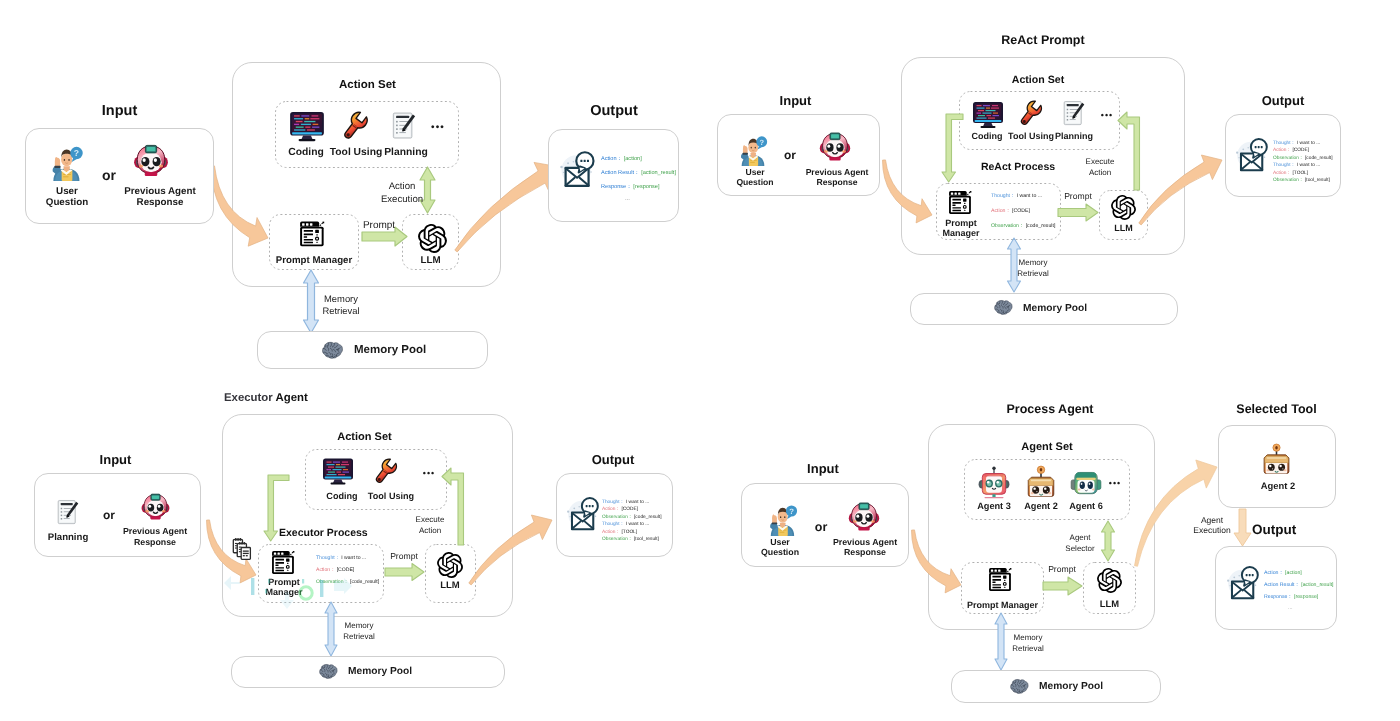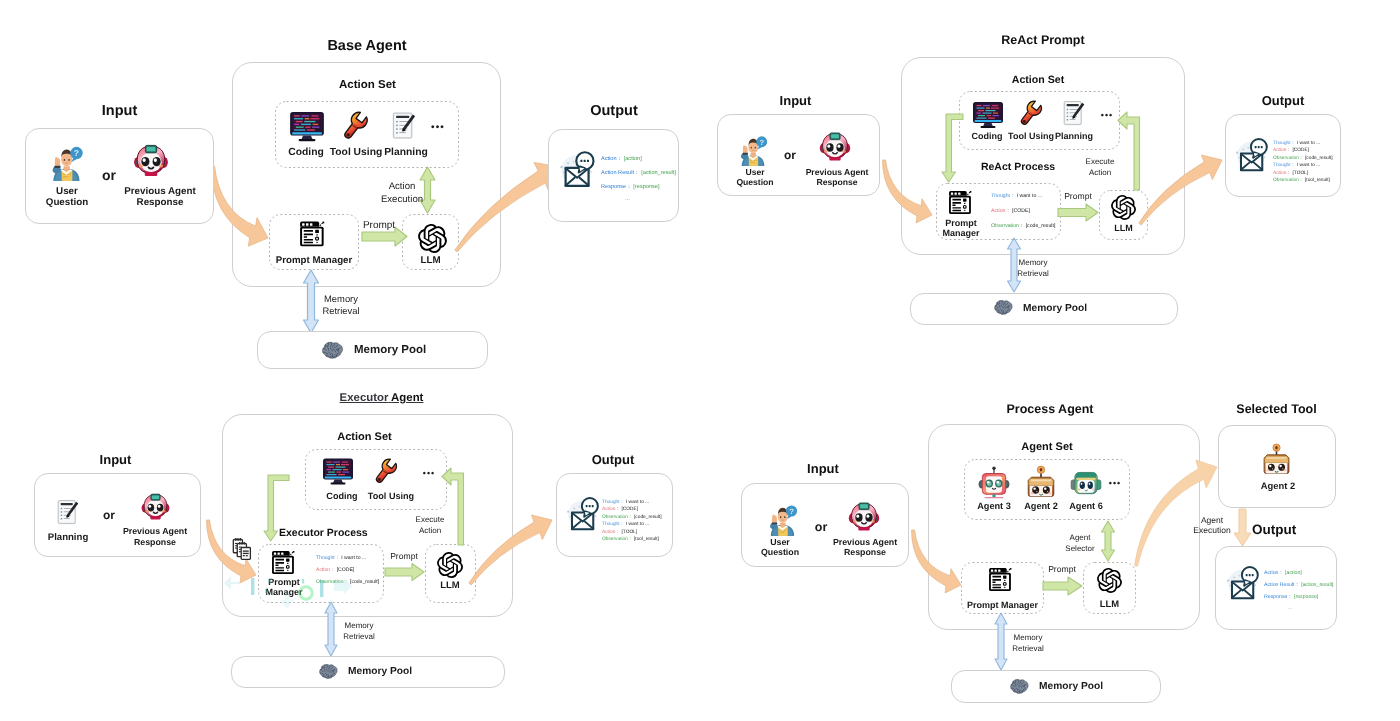--- a/index.html
+++ b/index.html
@@ -342,21 +342,20 @@
             <rect x="9" y="18" width="7" height="3.2"></rect>
             <rect x="9" y="25" width="6" height="3.2"></rect>
             <rect x="9" y="32" width="6" height="3.2"></rect>
           </g>
   </symbol>
 </defs>
 </svg>
 
 <div class="panel">
 
-  <div class="title" style="left:232px;top:38px;width:270px;text-align:center;font-size:14.5px;">Base Agent</div>
   <div class="title" style="left:25px;top:103px;width:189px;text-align:center;font-size:14.5px;">Input</div>
   <div class="title" style="left:548px;top:103px;width:132px;text-align:center;font-size:14.5px;">Output</div>
 
   <div class="card" style="left:25px;top:128px;width:189px;height:96px;">
     <svg class="ico" style="left:21px;top:14px;width:40px;height:38px;">
           <use href="#ic-user" width="40" height="38"></use>
         </svg>
     <div class="lbl b" style="left:13px;top:57px;width:56px;font-size:9.8px;">User</div>
     <div class="lbl b" style="left:13px;top:68px;width:56px;font-size:9.8px;">Question</div>
     <div class="lbl b" style="left:72px;top:38px;width:22px;font-size:14px;">or</div>
@@ -551,21 +550,21 @@
     <path fill="#cfe6a6" stroke="#a9c97e" stroke-width="1.1" stroke-linejoin="round" d="M1134,190 L1139.5,190 L1139.5,122 L1139.5,117 L1127,117 L1127,112 L1118,120.5 L1127,129 L1127,124 L1134,124 Z"></path>
 
     <path d="M1058,208.5 L1086,208.5 L1086,204 L1098,212.5 L1086,221 L1086,216.5 L1058,216.5 Z" fill="#cfe6a6" stroke="#a9c97e" stroke-width="1.1" stroke-linejoin="round"></path>
 
     <path d="M1014,238 L1020.5,249 L1017,249 L1017,281 L1020.5,281 L1014,292 L1007.5,281 L1011,281 L1011,249 L1007.5,249 Z" fill="#d3e4f6" stroke="#8fb6de" stroke-width="1.1" stroke-linejoin="round"></path>
   </svg>
 </div>
 
 <div class="panel">
 
-  <div class="title" style="left:236px;top:392px;width:291px;text-align:center;font-size:11.4px;font-weight:bold;color:#35353b;text-decoration:underline;">
+  <div class="title" style="left:224px;top:392px;width:291px;font-size:11.4px;font-weight:bold;color:#35353b;">
     <span>Executor</span>
     <span style="font-weight:bold;color:#111;">Agent</span>
   </div>
   <div class="title" style="left:32px;top:452px;width:167px;text-align:center;font-size:13px;">Input</div>
   <div class="title" style="left:554px;top:452px;width:118px;text-align:center;font-size:13px;">Output</div>
 
   <div class="card" style="left:34px;top:473px;width:167px;height:84px;">
     <svg class="ico" style="left:21px;top:24px;width:24px;height:29px;">
           <use href="#ic-planning" width="24" height="29"></use>
         </svg>
@@ -690,21 +689,21 @@
     <div class="lbl b" style="left:8px;top:53px;width:60px;font-size:8.8px;">User</div>
     <div class="lbl b" style="left:8px;top:63px;width:60px;font-size:8.8px;">Question</div>
     <div class="lbl b" style="left:69px;top:36px;width:20px;font-size:12.5px;">or</div>
     <svg class="ico" style="left:104px;top:16px;width:36px;height:34px;">
           <use href="#ic-robot-pink" width="36" height="34"></use>
         </svg>
     <div class="lbl b" style="left:83px;top:53px;width:80px;font-size:8.8px;">Previous Agent</div>
     <div class="lbl b" style="left:83px;top:63px;width:80px;font-size:8.8px;">Response</div>
   </div>
 
-  <div class="card lg" style="left:928px;top:424px;width:272px;height:206px;">
+  <div class="card lg" style="left:928px;top:424px;width:227px;height:206px;">
     <div class="title" style="left:-4px;top:16px;width:244px;text-align:center;font-size:11px;">Agent Set</div>
     <div class="dash" style="left:35px;top:34px;width:166px;height:61px;">
           <svg class="dashsvg">
             <rect x="0.5" y="0.5" width="calc(100% - 1px)" height="calc(100% - 1px)" rx="11"></rect>
           </svg>
       <svg class="ico" style="left:13px;top:6px;width:34px;height:34px;">
             <use href="#ic-robot-1" width="34" height="34"></use>
           </svg>
       <div class="lbl b" style="left:6px;top:42px;width:48px;font-size:9.2px;">Agent 3</div>
       <svg class="ico" style="left:60px;top:6px;width:34px;height:34px;">

